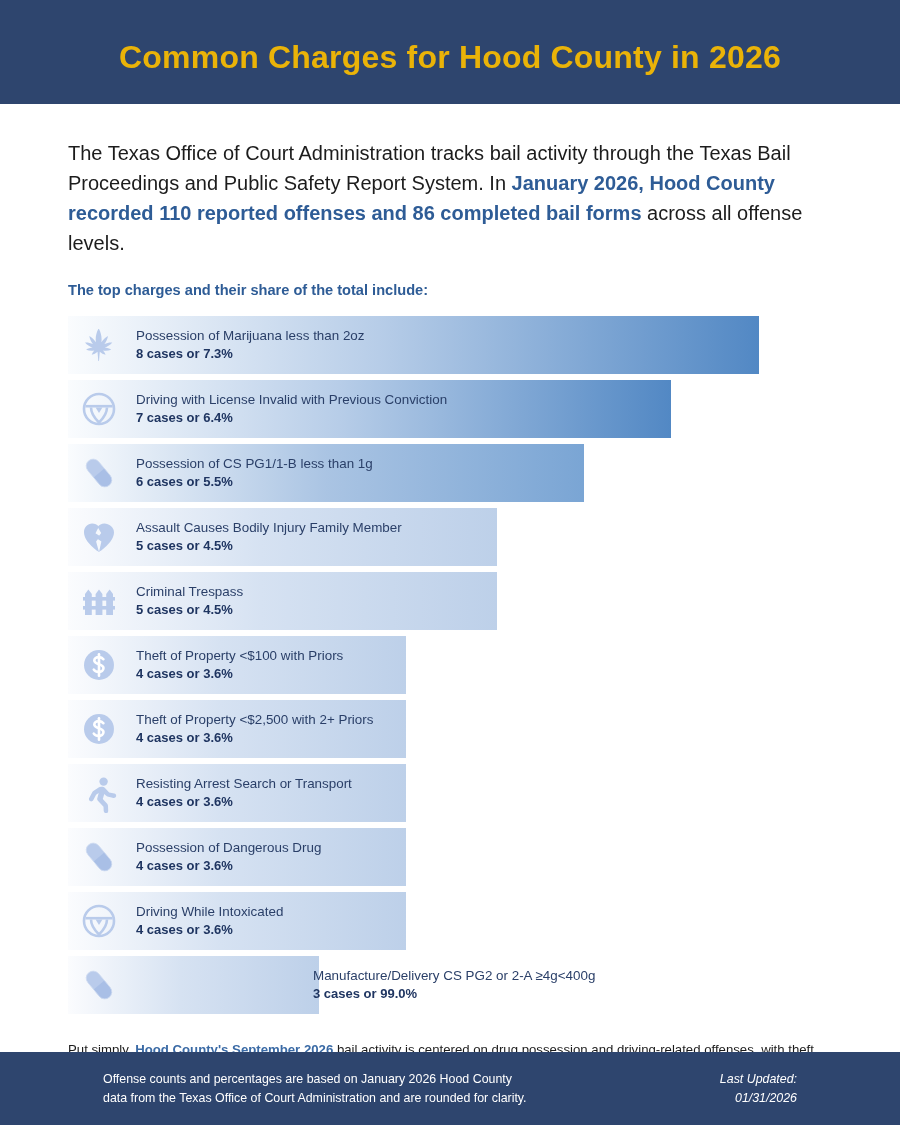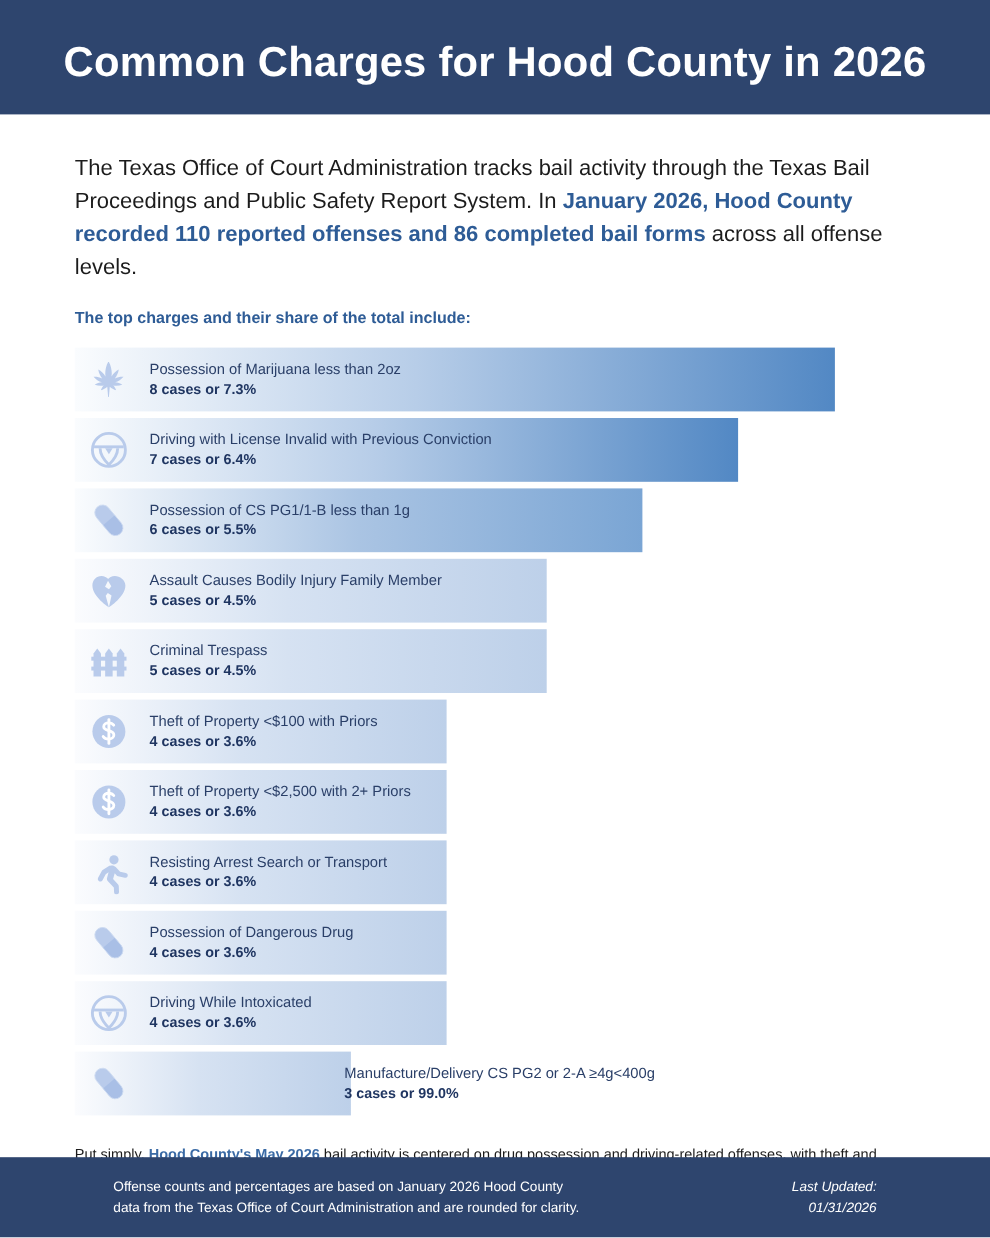--- a/index.html
+++ b/index.html
@@ -18,22 +18,22 @@
 
   
   .header-bar {
     height: 104px;
     background: #2e456e;
     display: flex;
     align-items: center;
     justify-content: center;
   }
   .header-title {
-    color: #ffffff;
-    font-size: 38px;
+    color: #eab308;
+    font-size: 32px;
     font-weight: bold;
     letter-spacing: 0.2px;
     text-align: center;
     margin-top: 10px;
   }
 
   
   .content {
     padding: 0 68px;
   }
@@ -332,21 +332,21 @@
           </svg>
         </span>
         <div class="bar-label outside" style="left: 245px;">
           <div class="bar-title">Manufacture/Delivery CS PG2 or 2-A ≥4g&lt;400g</div>
           <div class="bar-value">3 cases or 99.0%</div>
         </div>
       </div>
     </div>
 
   <p class="outro">
-    <span>Put simply, </span><span class="accent">Hood County's May 2026</span><span> bail activity is centered on drug possession and driving-related offenses, with theft and assault charges also appearing frequently.</span>
+    <span>Put simply, </span><span class="accent">Hood County's September 2026</span><span> bail activity is centered on drug possession and driving-related offenses, with theft and assault charges also appearing frequently.</span>
   </p>
 </div>
 
 <div class="footer-bar">
   <div class="footer-note">
     <div>Offense counts and percentages are based on January 2026 Hood County</div>
     <div>data from the Texas Office of Court Administration and are rounded for clarity.</div>
   </div>
   <div class="footer-updated">
     <div>Last Updated:</div>

